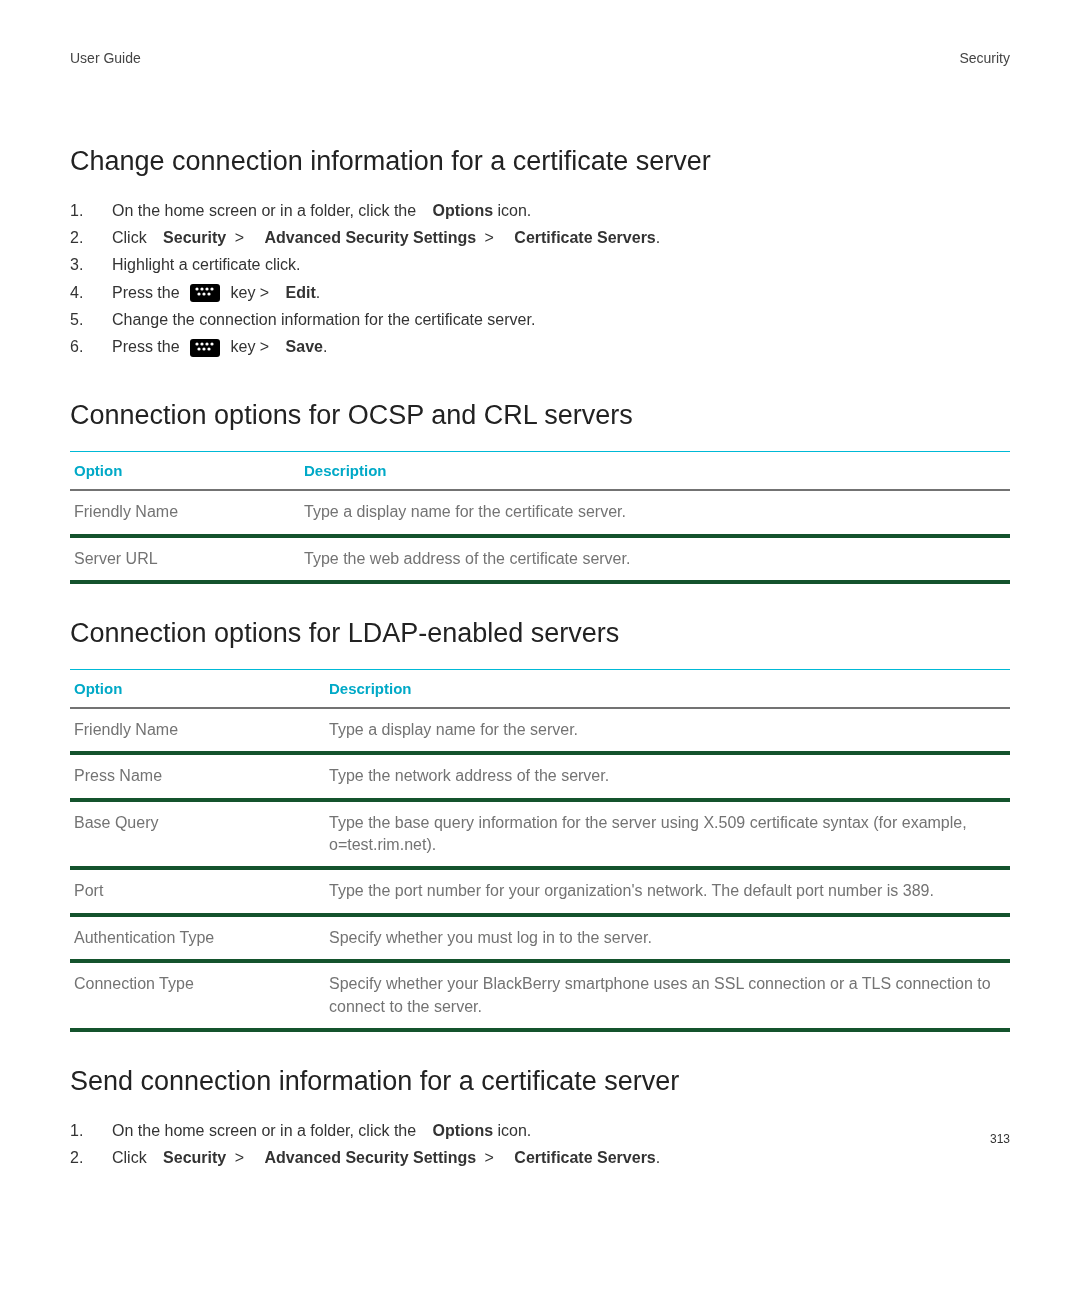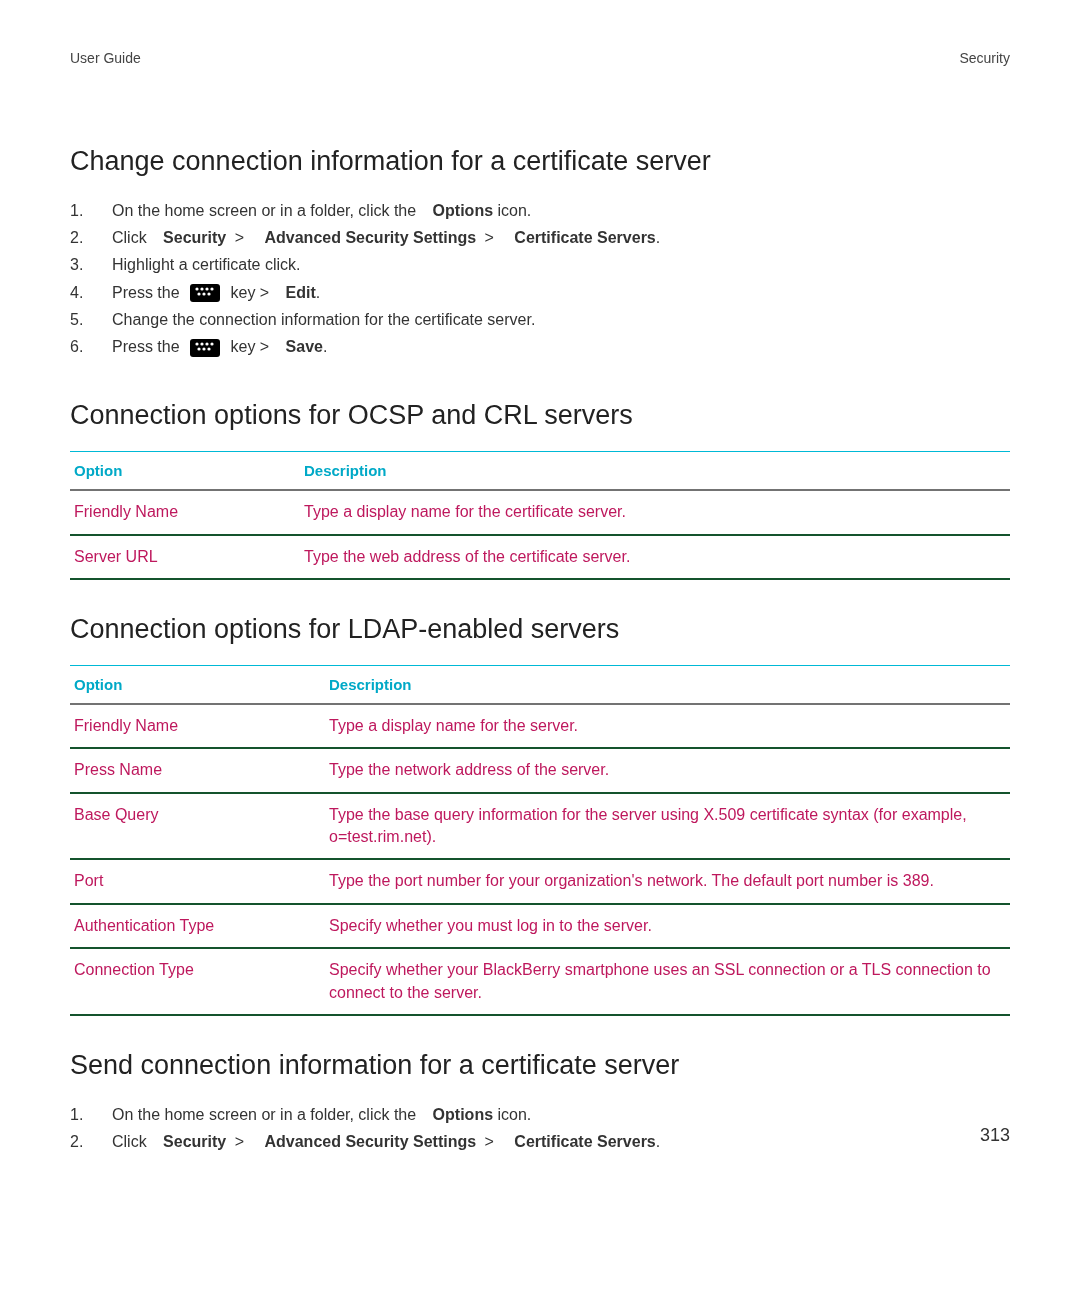--- a/index.html
+++ b/index.html
@@ -82,31 +82,31 @@
     color: #00A9C7;
     font-weight: 700;
     font-size: 15px;
     padding: 10px 4px;
     border-top: 1px solid #00B9D6;
     border-bottom: 2px solid #737373;
   }
   table.opts td {
     padding: 10px 4px;
     vertical-align: top;
-    color: #be185d;
+    color: #737373;
     line-height: 1.4;
-    border-bottom: 2px solid #14532d;
+    border-bottom: 4px solid #14532d;
   }
   table.t1 col.c1 { width: 230px; }
   table.t2 col.c1 { width: 255px; }
   .footer-page {
     position: absolute;
     right: 70px;
     bottom: 150px;
-    font-size: 18px;
+    font-size: 12px;
     color: #333;
   }
 </style>
 </head>
 <body>
 
 <div class="page">
 
   <div class="header-row">
     <span>User Guide</span>

